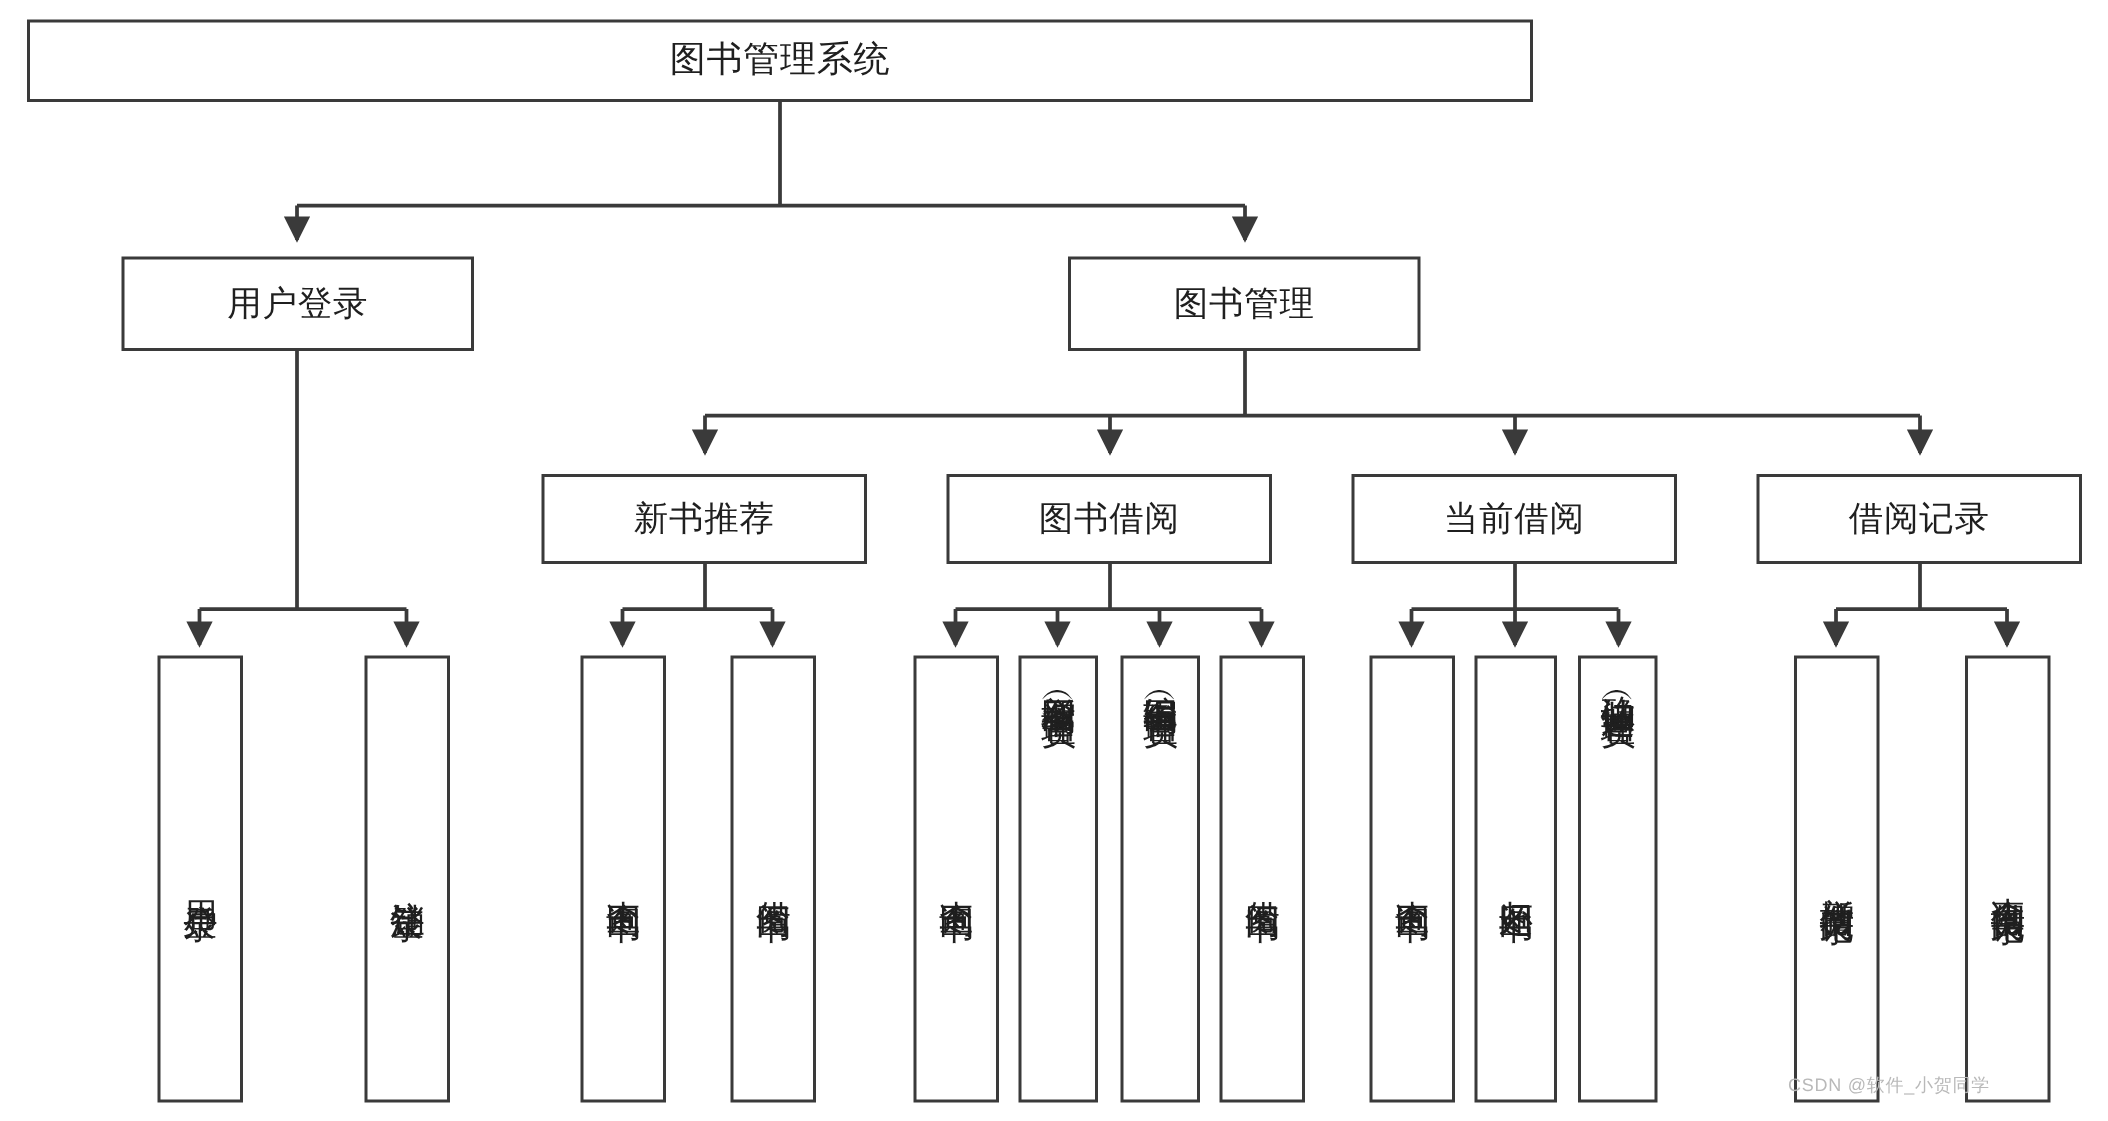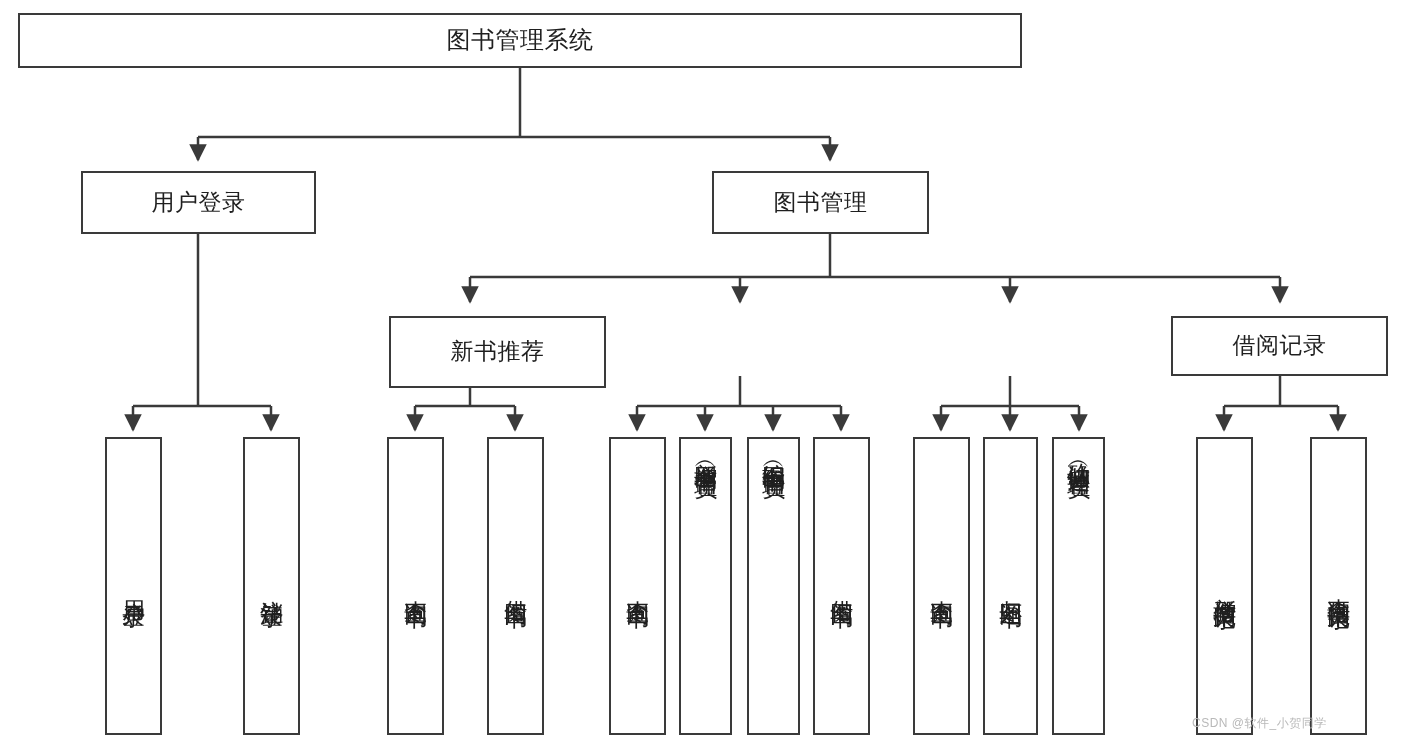--- a/index.html
+++ b/index.html
@@ -133,26 +133,32 @@
     </g>
   </svg>
 
   <div class="node horiz root" style="left:18px; top:13px; width:1004px; height:55px;">
     <span class="label">图书管理系统</span>
   </div>
 
   <div class="node horiz" style="left:81px; top:171px; width:235px; height:63px;">
     <span class="label">用户登录</span>
   </div>
-  <div class="node horiz" style="left:712px; top:171px; width:217px; height:63px;">
+  <div class="node horiz" style="left:712px; top:171px; width:235px; height:63px;">
     <span class="label">图书管理</span>
   </div>
 
-  <div class="node horiz" style="left:361px; top:316px; width:217px; height:72px;margin-left:28px;">
+  <div class="node horiz" style="left:361px; top:316px; width:217px; height:60px;">
     <span class="label">新书推荐</span>
+  </div>
+  <div class="node horiz" style="left:631px; top:316px; width:217px; height:60px;">
+    <span class="label">图书借阅</span>
+  </div>
+  <div class="node horiz" style="left:901px; top:316px; width:217px; height:60px;">
+    <span class="label">当前借阅</span>
   </div>
   <div class="node horiz" style="left:1171px; top:316px; width:217px; height:60px;align-items:center;">
     <span class="label">借阅记录</span>
   </div>
 
   <div class="node vert centered" style="left:105px; top:437px; width:57px; height:298px;">
     <span class="label">用户登录</span>
   </div>
   <div class="node vert centered" style="left:243px; top:437px; width:57px; height:298px;">
     <span class="label">注销登录</span>

